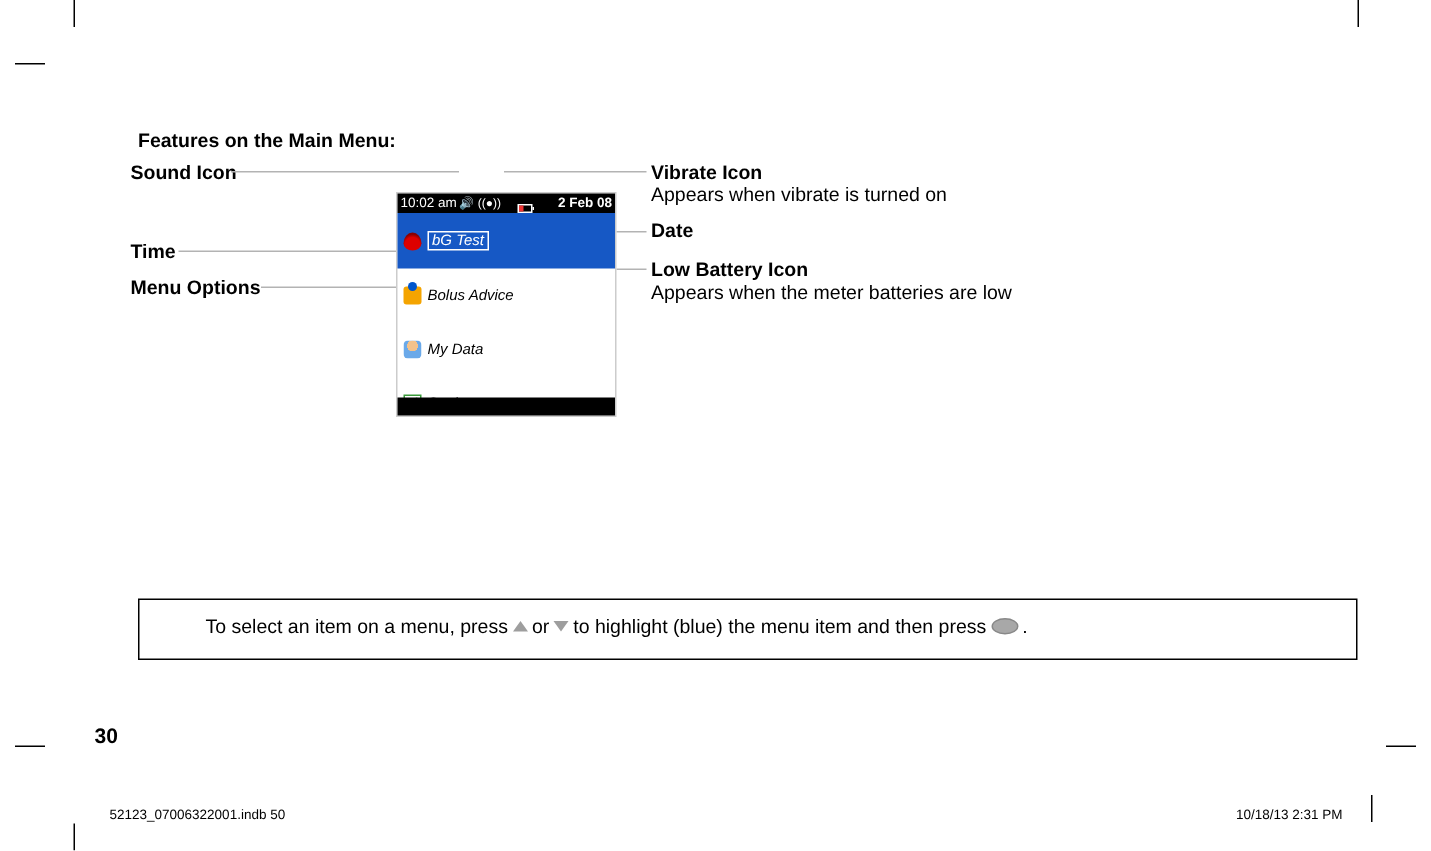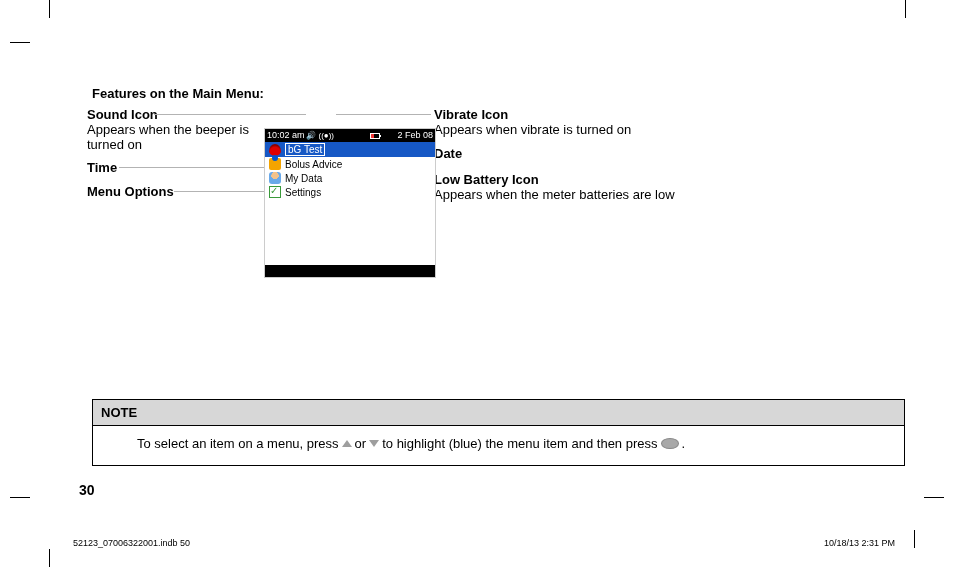--- a/index.html
+++ b/index.html
@@ -49,51 +49,52 @@
   .callout-line {
     position: absolute;
     height: 1px;
     background: #b3b3b3;
   }
 
   
   .device {
     position: absolute;
     top: 86px; left: 215px;
-    width: 172px; height: 150px;
+    width: 147px; height: 150px;
     background: #fff;
     border: 1px solid #ccc;
   }
   .statusbar {
     background: #000;
     color: #fff;
     font-size: 9px;
     line-height: 13px;
     height: 13px;
     display: flex;
     align-items: center;
     padding: 0 2px;
     font-family: Verdana, Arial, sans-serif;
   }
   .status-left { flex: 0 0 auto; }
   .status-mid { flex: 1; display: flex; gap: 2px; align-items: center; padding-left: 2px; }
-  .status-right { flex: 0 0 auto; display: flex; align-items: center; gap: 17px; }
+  .status-right { flex: 0 0 auto; display: flex; align-items: flex-end; gap: 17px; font-weight: bold; }
   .battery {
     width: 10px; height: 6px; border: 1px solid #fff; position: relative;
   }
   .battery::after {
     content: ""; position: absolute; right: -2px; top: 1px; width: 1px; height: 2px; background: #fff;
   }
   .battery .fill { position: absolute; left: 0; top: 0; bottom: 0; width: 3px; background: #e33; }
 
   .menu-list { font-size: 10px; font-family: Verdana, Arial, sans-serif; }
   .menu-item {
     display: flex; align-items: center; gap: 4px;
-    padding: 1px 4px;
+    padding: 12px 4px;
     color: #000;
+    font-style: italic;
   }
   .menu-item.sel {
     background: #1658c5;
     color: #fff;
   }
   .menu-item.sel .mtext { border: 1px solid #fff; padding: 0 2px; line-height: 11px; }
   .micon { width: 12px; height: 12px; display: inline-block; }
   .droplet { background: radial-gradient(circle at 50% 70%, #d00 50%, #800 70%); border-radius: 50% 50% 50% 50% / 60% 60% 40% 40%; }
   .advice { background: linear-gradient(#f4a400,#f4a400); border-radius: 2px; position: relative; }
   .advice::after { content:""; position:absolute; left:3px; top:-3px; width:6px; height:6px; background:#0055cc; border-radius:50%; }
@@ -138,21 +139,21 @@
   .oval-btn {
     display: inline-block;
     width: 18px; height: 11px;
     background: #a8a8a8;
     border-radius: 50%;
     border: 1px solid #888;
   }
 
   .page-number {
     position: absolute;
-    top: 440px; left: 30px;
+    top: 440px; left: 14px;
     font-family: "Arial Narrow", Arial, sans-serif;
     font-weight: bold;
     font-stretch: condensed;
     font-size: 14px;
   }
   .print-footer {
     position: absolute;
     top: 496px;
     left: 24px; right: 10px;
     display: flex;
@@ -177,21 +178,20 @@
 <div class="crop-h-bot"></div>
 <div class="crop-v-top-r"></div>
 <div class="crop-h-bot-r"></div>
 
 <div class="page">
 
   <div class="heading">Features on the Main Menu:</div>
 
   <div class="label-block left-col" style="top:65px">
     <div class="label-title">Sound Icon</div>
-    <div class="label-desc">Appears when the beeper is turned on</div>
   </div>
   <div class="label-block left-col" style="top:142px">
     <div class="label-title">Menu Options</div>
   </div>
   <div class="label-block left-col" style="top:118px">
     <div class="label-title">Time</div>
   </div>
 
   <div class="callout-line" style="top:72px; left:105px; width:152px;"></div>
   <div class="callout-line" style="top:125px; left:70px; width:147px;"></div>
@@ -242,21 +242,20 @@
       </div>
       <div class="menu-item">
         <span class="micon check"></span>
         <span>Settings</span>
       </div>
     </div>
     <div class="device-footer"></div>
   </div>
 
   <div class="note-box">
-    <div class="note-head">NOTE</div>
     <div class="note-body">
       <span>To select an item on a menu, press</span>
       <span class="tri-up"></span>
       <span>or</span>
       <span class="tri-down"></span>
       <span>to highlight (blue) the menu item and then press</span>
       <span class="oval-btn"></span>
       <span>.</span>
     </div>
   </div>

